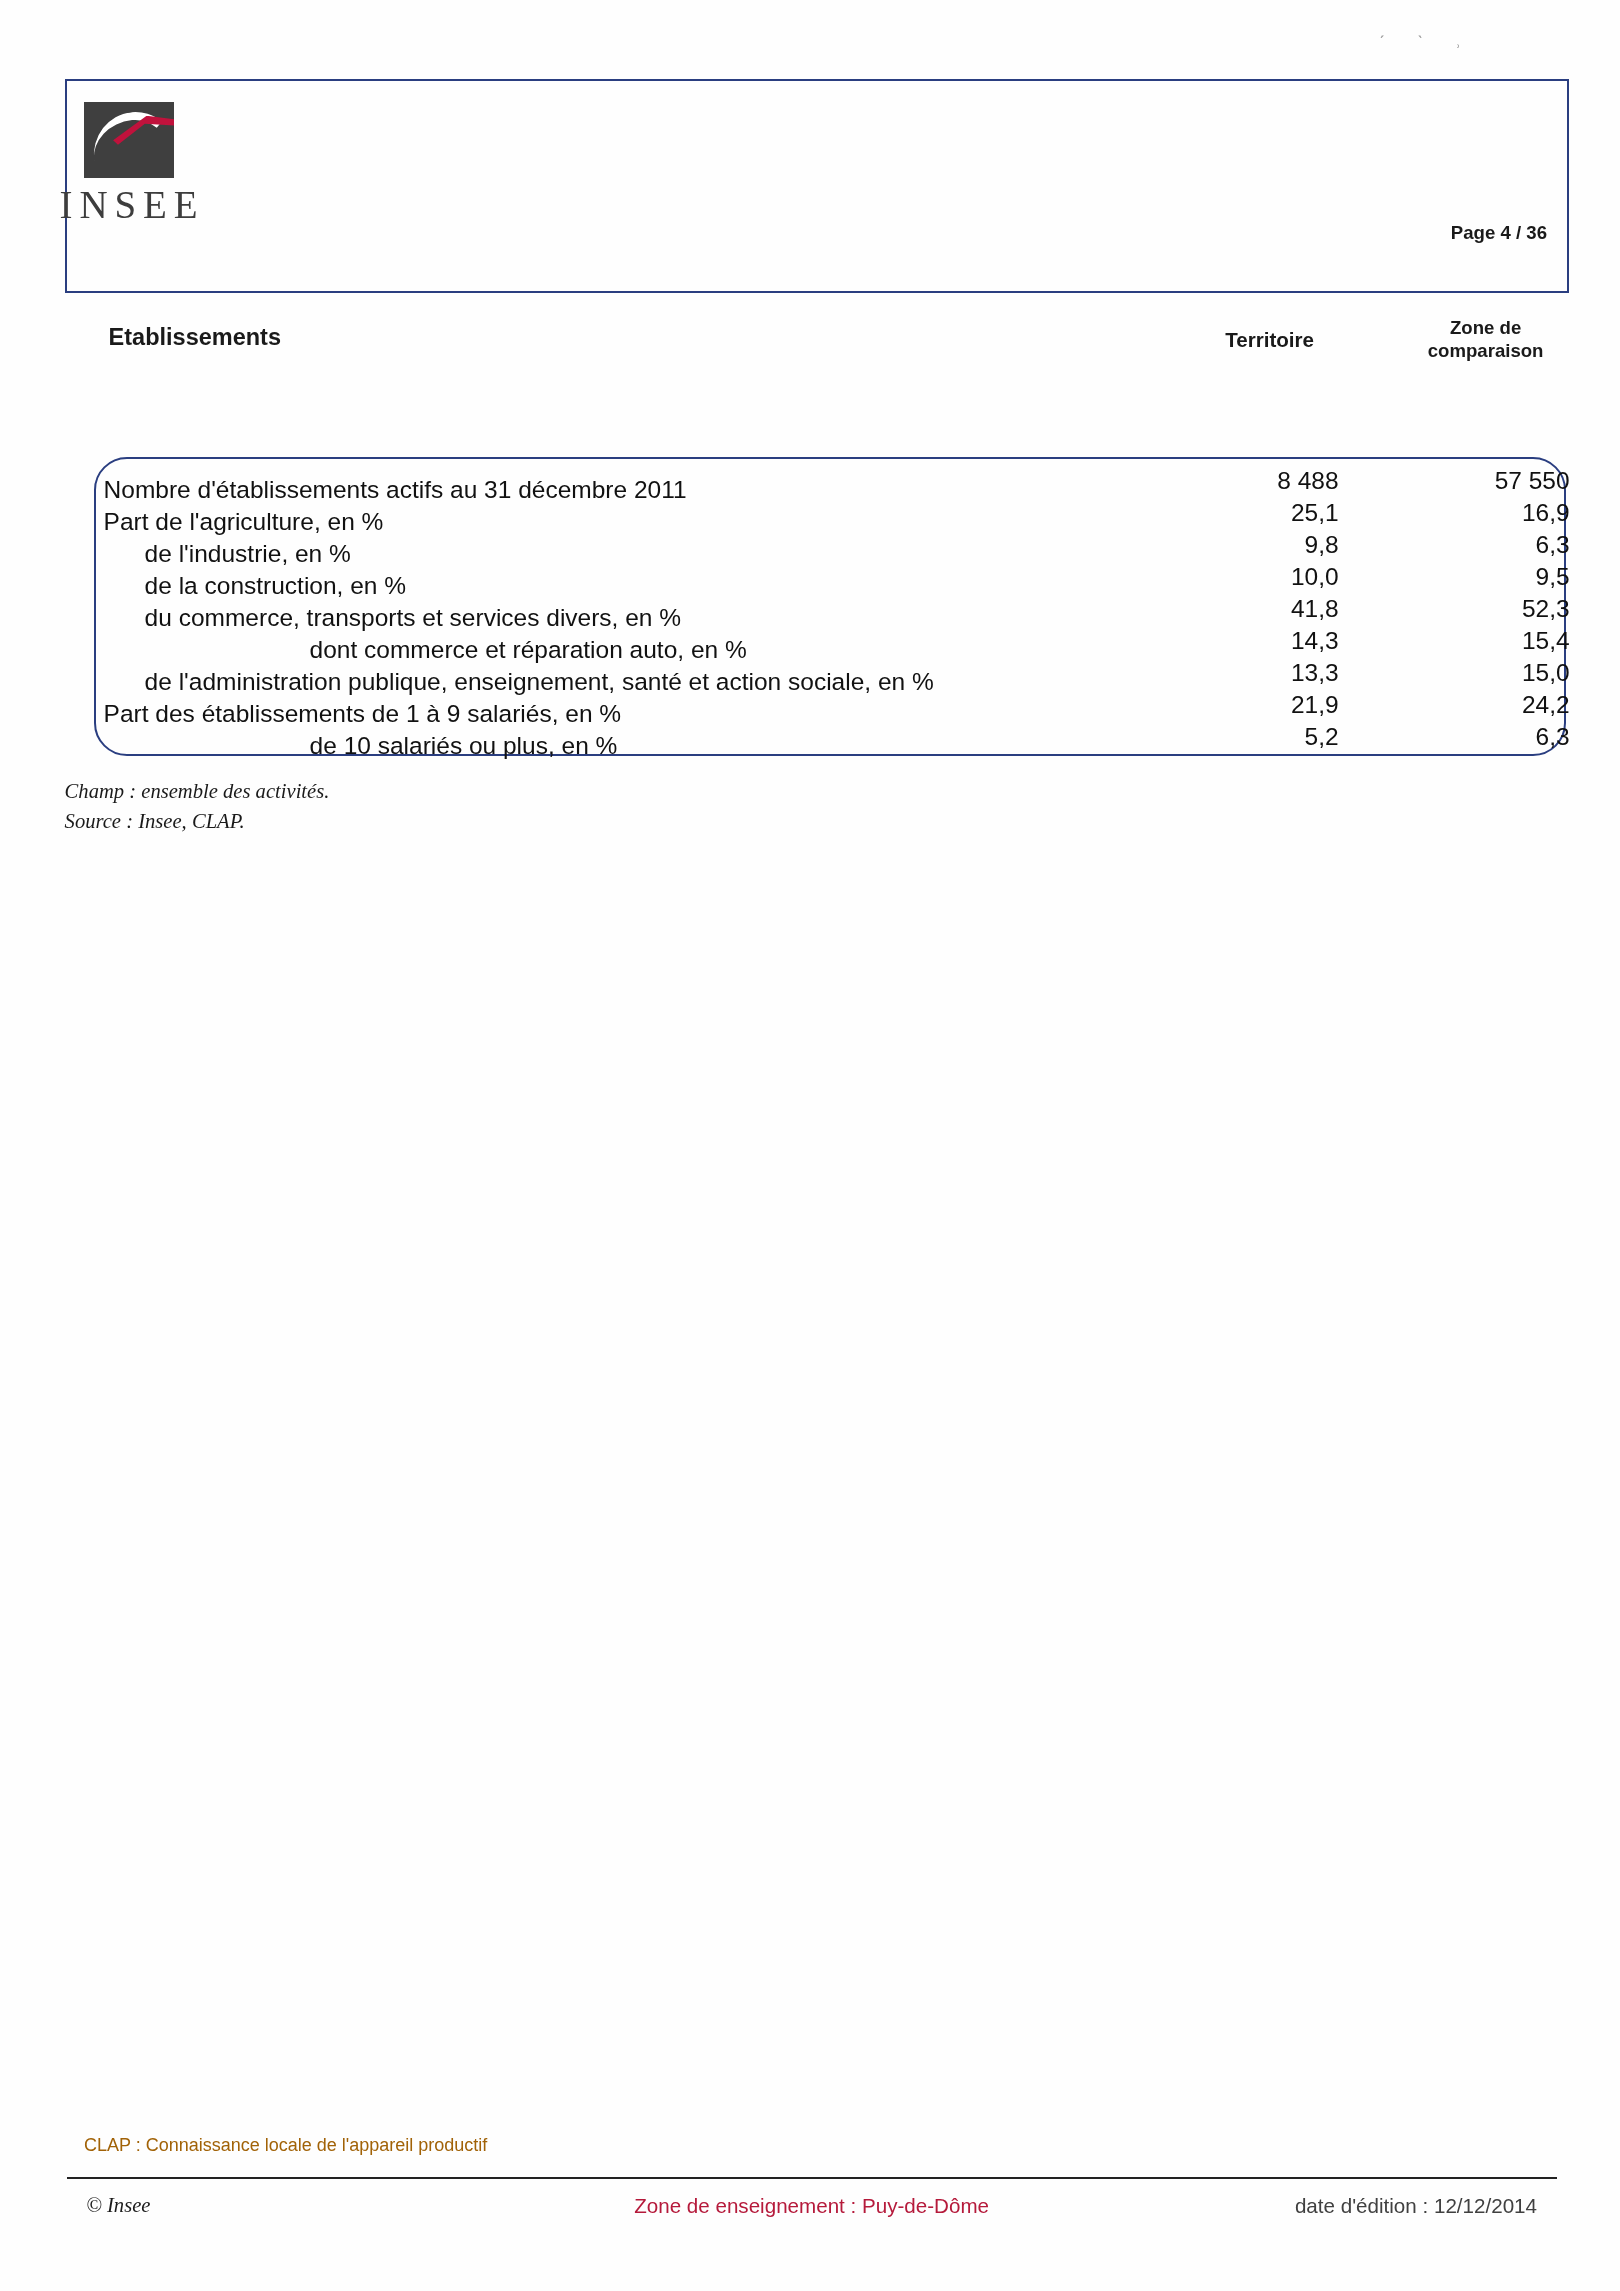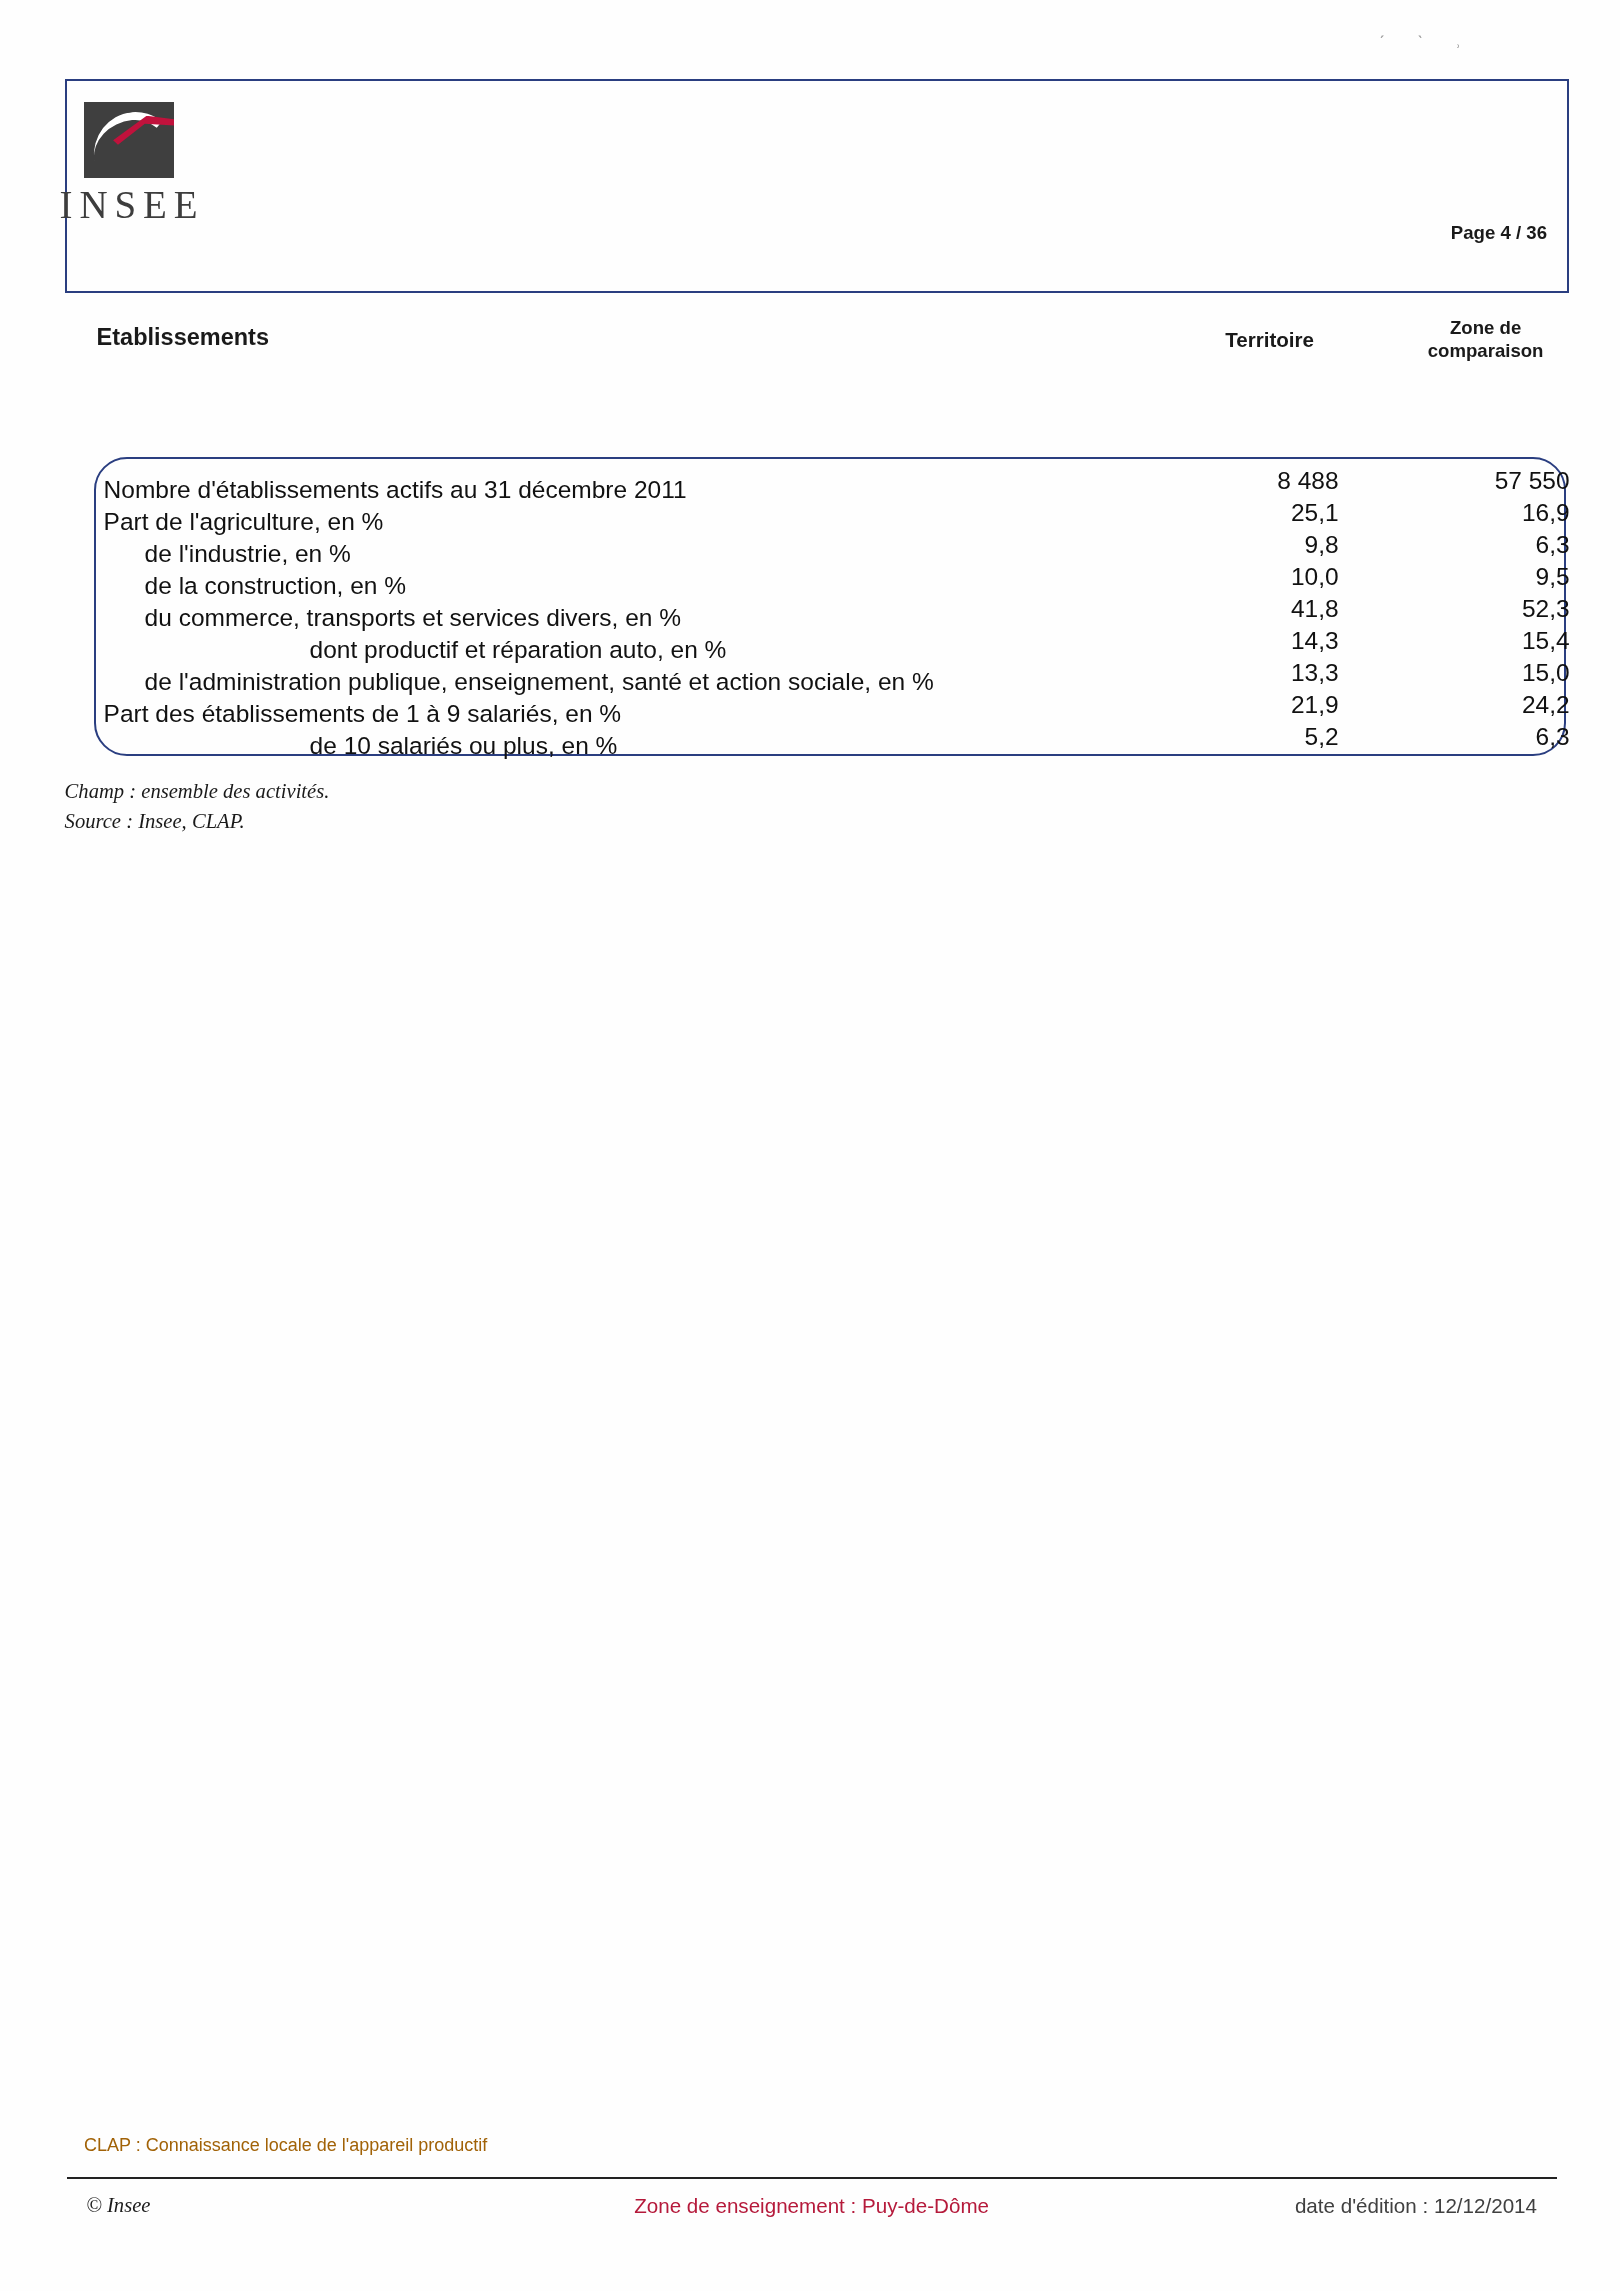--- a/index.html
+++ b/index.html
@@ -133,21 +133,21 @@
   
   .table-head {
     position: absolute;
     left: 17.6px;
     top: 257px;
     width: 1504px;
     height: 59px;
   }
   .th-left {
     position: absolute;
-    left: 32px;
+    left: 44px;
     top: 9.8px;
     font-size: 23.5px;
     font-weight: bold;
   }
   .th-c1 {
     position: absolute;
     left: 1117px;
     top: 13.7px;
     width: 176px;
     text-align: center;
@@ -324,21 +324,21 @@
         <span class="lbl">de la construction, en %</span>
         <span class="v1">10,0</span>
         <span class="v2">9,5</span>
       </div>
       <div class="row ind1">
         <span class="lbl">du commerce, transports et services divers, en %</span>
         <span class="v1">41,8</span>
         <span class="v2">52,3</span>
       </div>
       <div class="row ind3">
-        <span class="lbl">dont productif et réparation auto, en %</span>
+        <span class="lbl">dont commerce et réparation auto, en %</span>
         <span class="v1">14,3</span>
         <span class="v2">15,4</span>
       </div>
       <div class="row ind1">
         <span class="lbl">de l'administration publique, enseignement, santé et action sociale, en %</span>
         <span class="v1">13,3</span>
         <span class="v2">15,0</span>
       </div>
       <div class="row ind0">
         <span class="lbl">Part des établissements de 1 à 9 salariés, en %</span>

